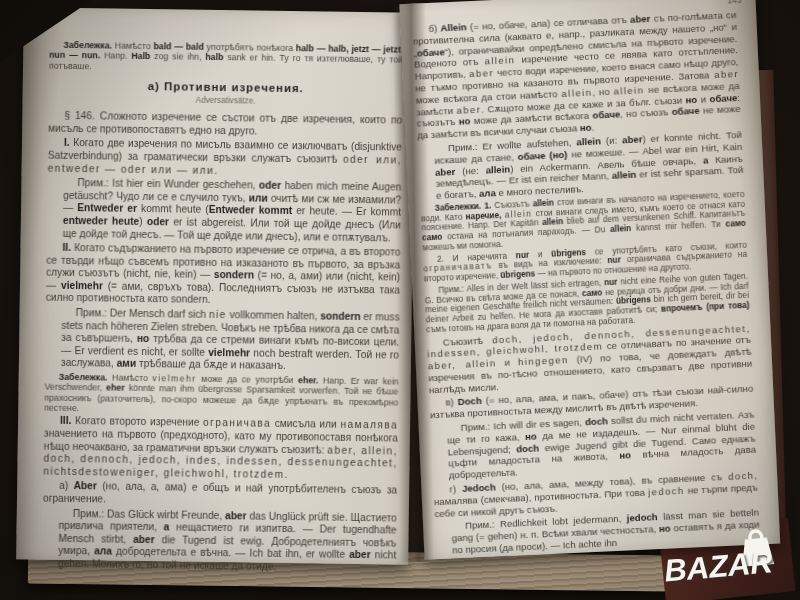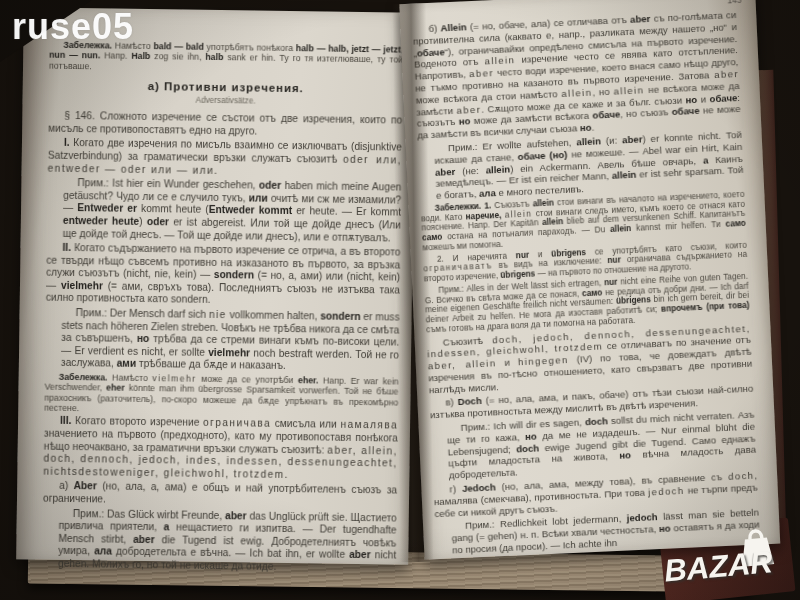--- a/index.html
+++ b/index.html
@@ -146,21 +146,20 @@
         <div class="blk ex"><span>Прим.: Ich will dir es sagen, </span><b>doch</b><span> sollst du mich nicht verraten. Азъ ще ти го кажа, </span><b>но</b><span> да ме не издадешъ. — Nur einmal blüht die Lebensjugend; </span><b>doch</b><span> ewige Jugend gibt die Tugend. Само еднажъ цъфти младостьта на живота, </span><b>но</b><span> вѣчна младость дава добродетельта.</span></div>
         <div class="blk para"><span>г) </span><b>Jedoch</b><span> (но, ала, ама, между това), въ сравнение съ </span><span class="sp">doch</span><span>, намалява (смекчава), противностьта. При това </span><span class="sp">jedoch</span><span> не търпи предъ себе си никой другъ съюзъ.</span></div>
         <div class="blk ex"><span>Прим.: Redlichkeit lobt jedermann, </span><b>jedoch</b><span> lässt man sie betteln gang (= gehen) н. п. Всѣки хвали честностьта, </span><b>но</b><span> оставятъ я да ходи по просия (да проси). — Ich achte ihn</span></div>
       </div>
   </div>
 
   <div class="gutter"></div>
   <div class="corner-dark"></div>
   <div class="vignette"></div>
 
-  <div class="wm-seller">ruse05</div>
 
   <div class="wm-bazar">
     <span class="bag">
       <svg width="36" height="42" viewBox="0 0 36 42">
         <path d="M7 13 L29 13 L34 40 L2 40 Z" fill="#f6f4ef"></path>
         <path d="M12 13 C12 3 24 3 24 13" stroke="#f6f4ef" stroke-width="3.5" fill="none"></path>
       </svg>
     </span>
     <span class="txt">BAZAR</span>
   </div>

